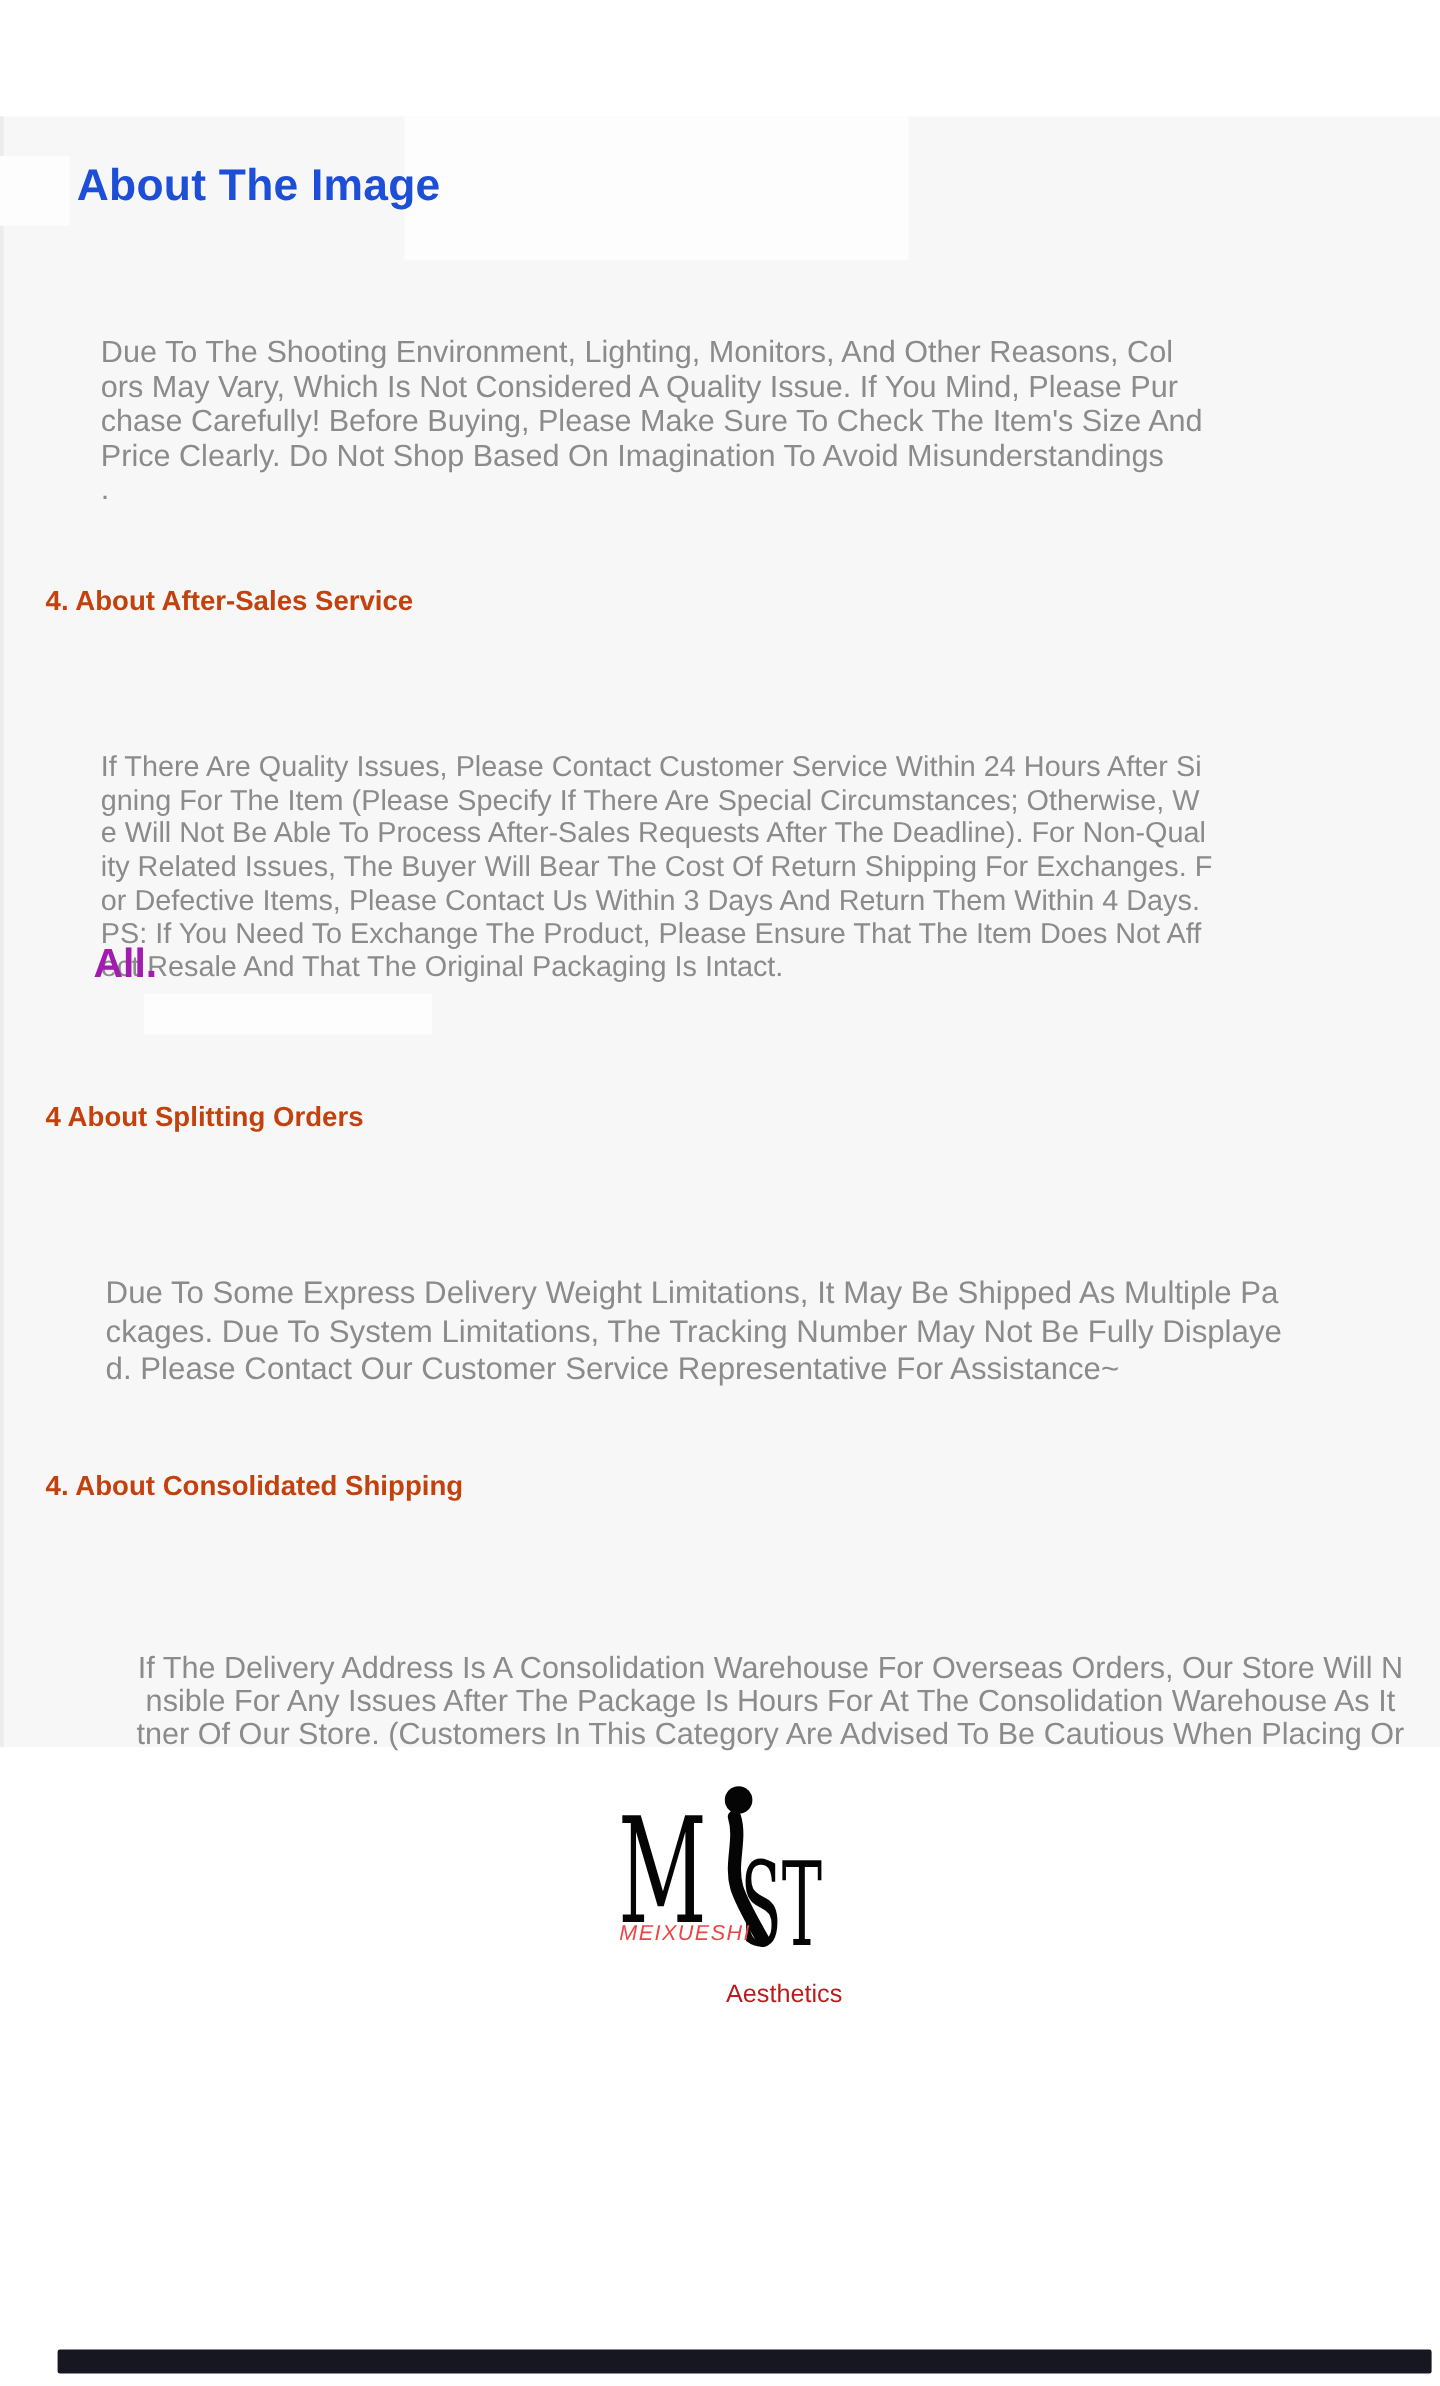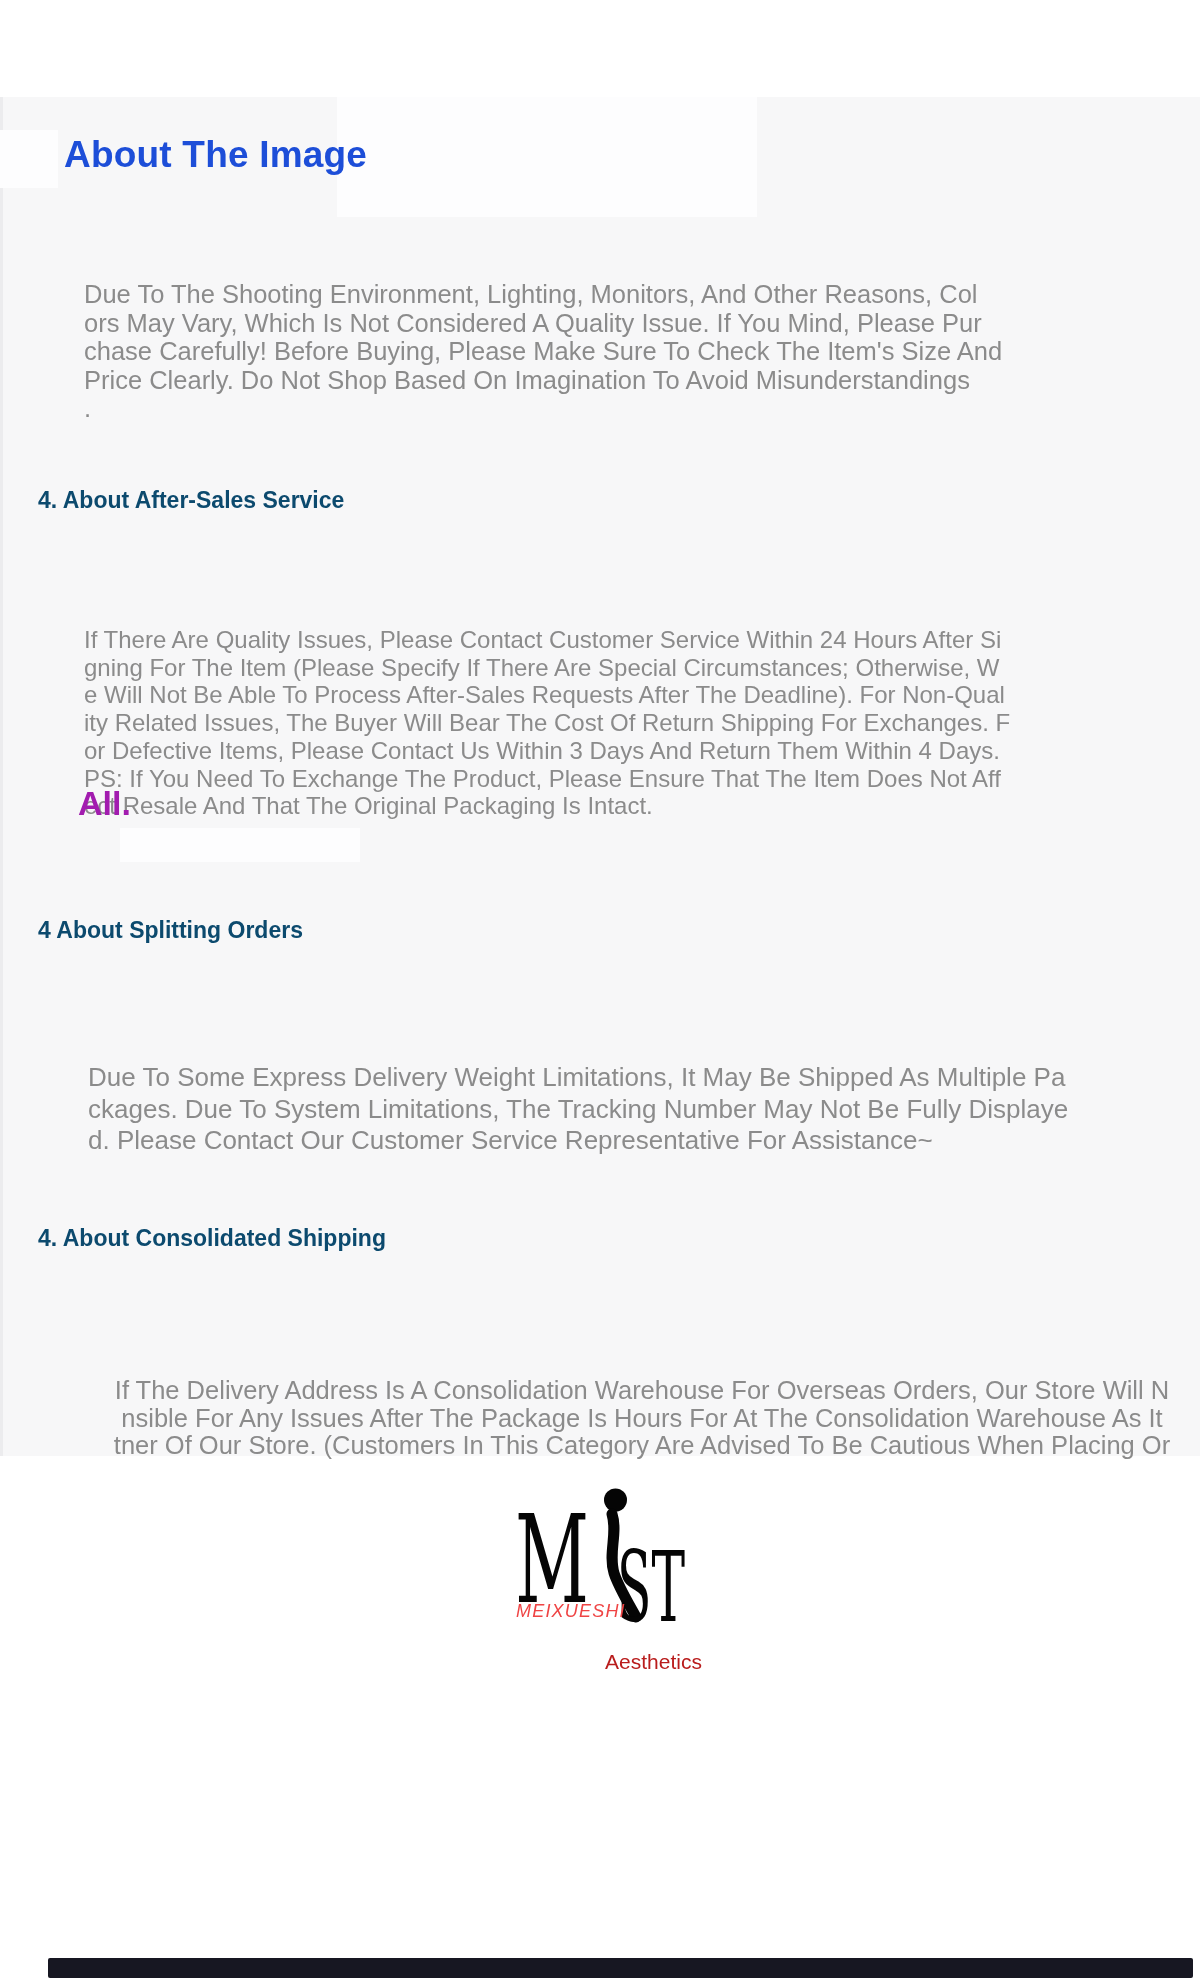--- a/index.html
+++ b/index.html
@@ -4,21 +4,21 @@
 <style>
   html,body{margin:0;padding:0;background:#ffffff;}
   body{font-family:"Liberation Sans", sans-serif;}
   #canvas{position:relative;width:1200px;height:1988px;background:#ffffff;overflow:hidden;}
   .panel{position:absolute;left:0;top:97px;width:1200px;height:1359px;background:#f7f7f8;border-left:3px solid #ececee;box-sizing:border-box;}
   .patch{position:absolute;background:#fdfdfe;}
   .patch1{left:337px;top:97px;width:420px;height:120px;}
   .patch2{left:0px;top:130px;width:58px;height:58px;}
   .patch3{left:120px;top:828px;width:240px;height:34px;}
   .doc-title{position:absolute;left:64px;top:134px;font-size:37px;font-weight:700;color:#1d4ed8;letter-spacing:.2px;}
-  .sec-head{position:absolute;left:38px;font-size:23px;font-weight:700;color:#0c4a6e;}
+  .sec-head{position:absolute;left:38px;font-size:23px;font-weight:700;color:#c2410c;}
   .h2{top:487px;} .h3{top:917px;} .h4{top:1225px;}
   .para{position:absolute;color:#8b8b8b;margin-top:40px;}
   .para .ln{white-space:nowrap;}
   .p1{left:84px;top:240px;font-size:25.5px;line-height:28.6px;}
   .p2{left:84px;top:586px;font-size:24px;line-height:27.7px;}
   .p3{left:88px;top:1022px;font-size:26px;line-height:31.6px;}
   .p4{left:84px;top:1337px;font-size:25.5px;line-height:27.5px;width:1116px;overflow:hidden;text-align:center;}
   .all-label{position:absolute;left:78px;top:784px;font-size:34px;font-weight:700;color:#a21caf;}
   .logo-wrap{position:absolute;left:505px;top:1478px;width:195px;height:170px;}
   .brand-small{position:absolute;left:516px;top:1601px;font-size:18px;font-style:italic;color:#ef4444;letter-spacing:1.2px;}

